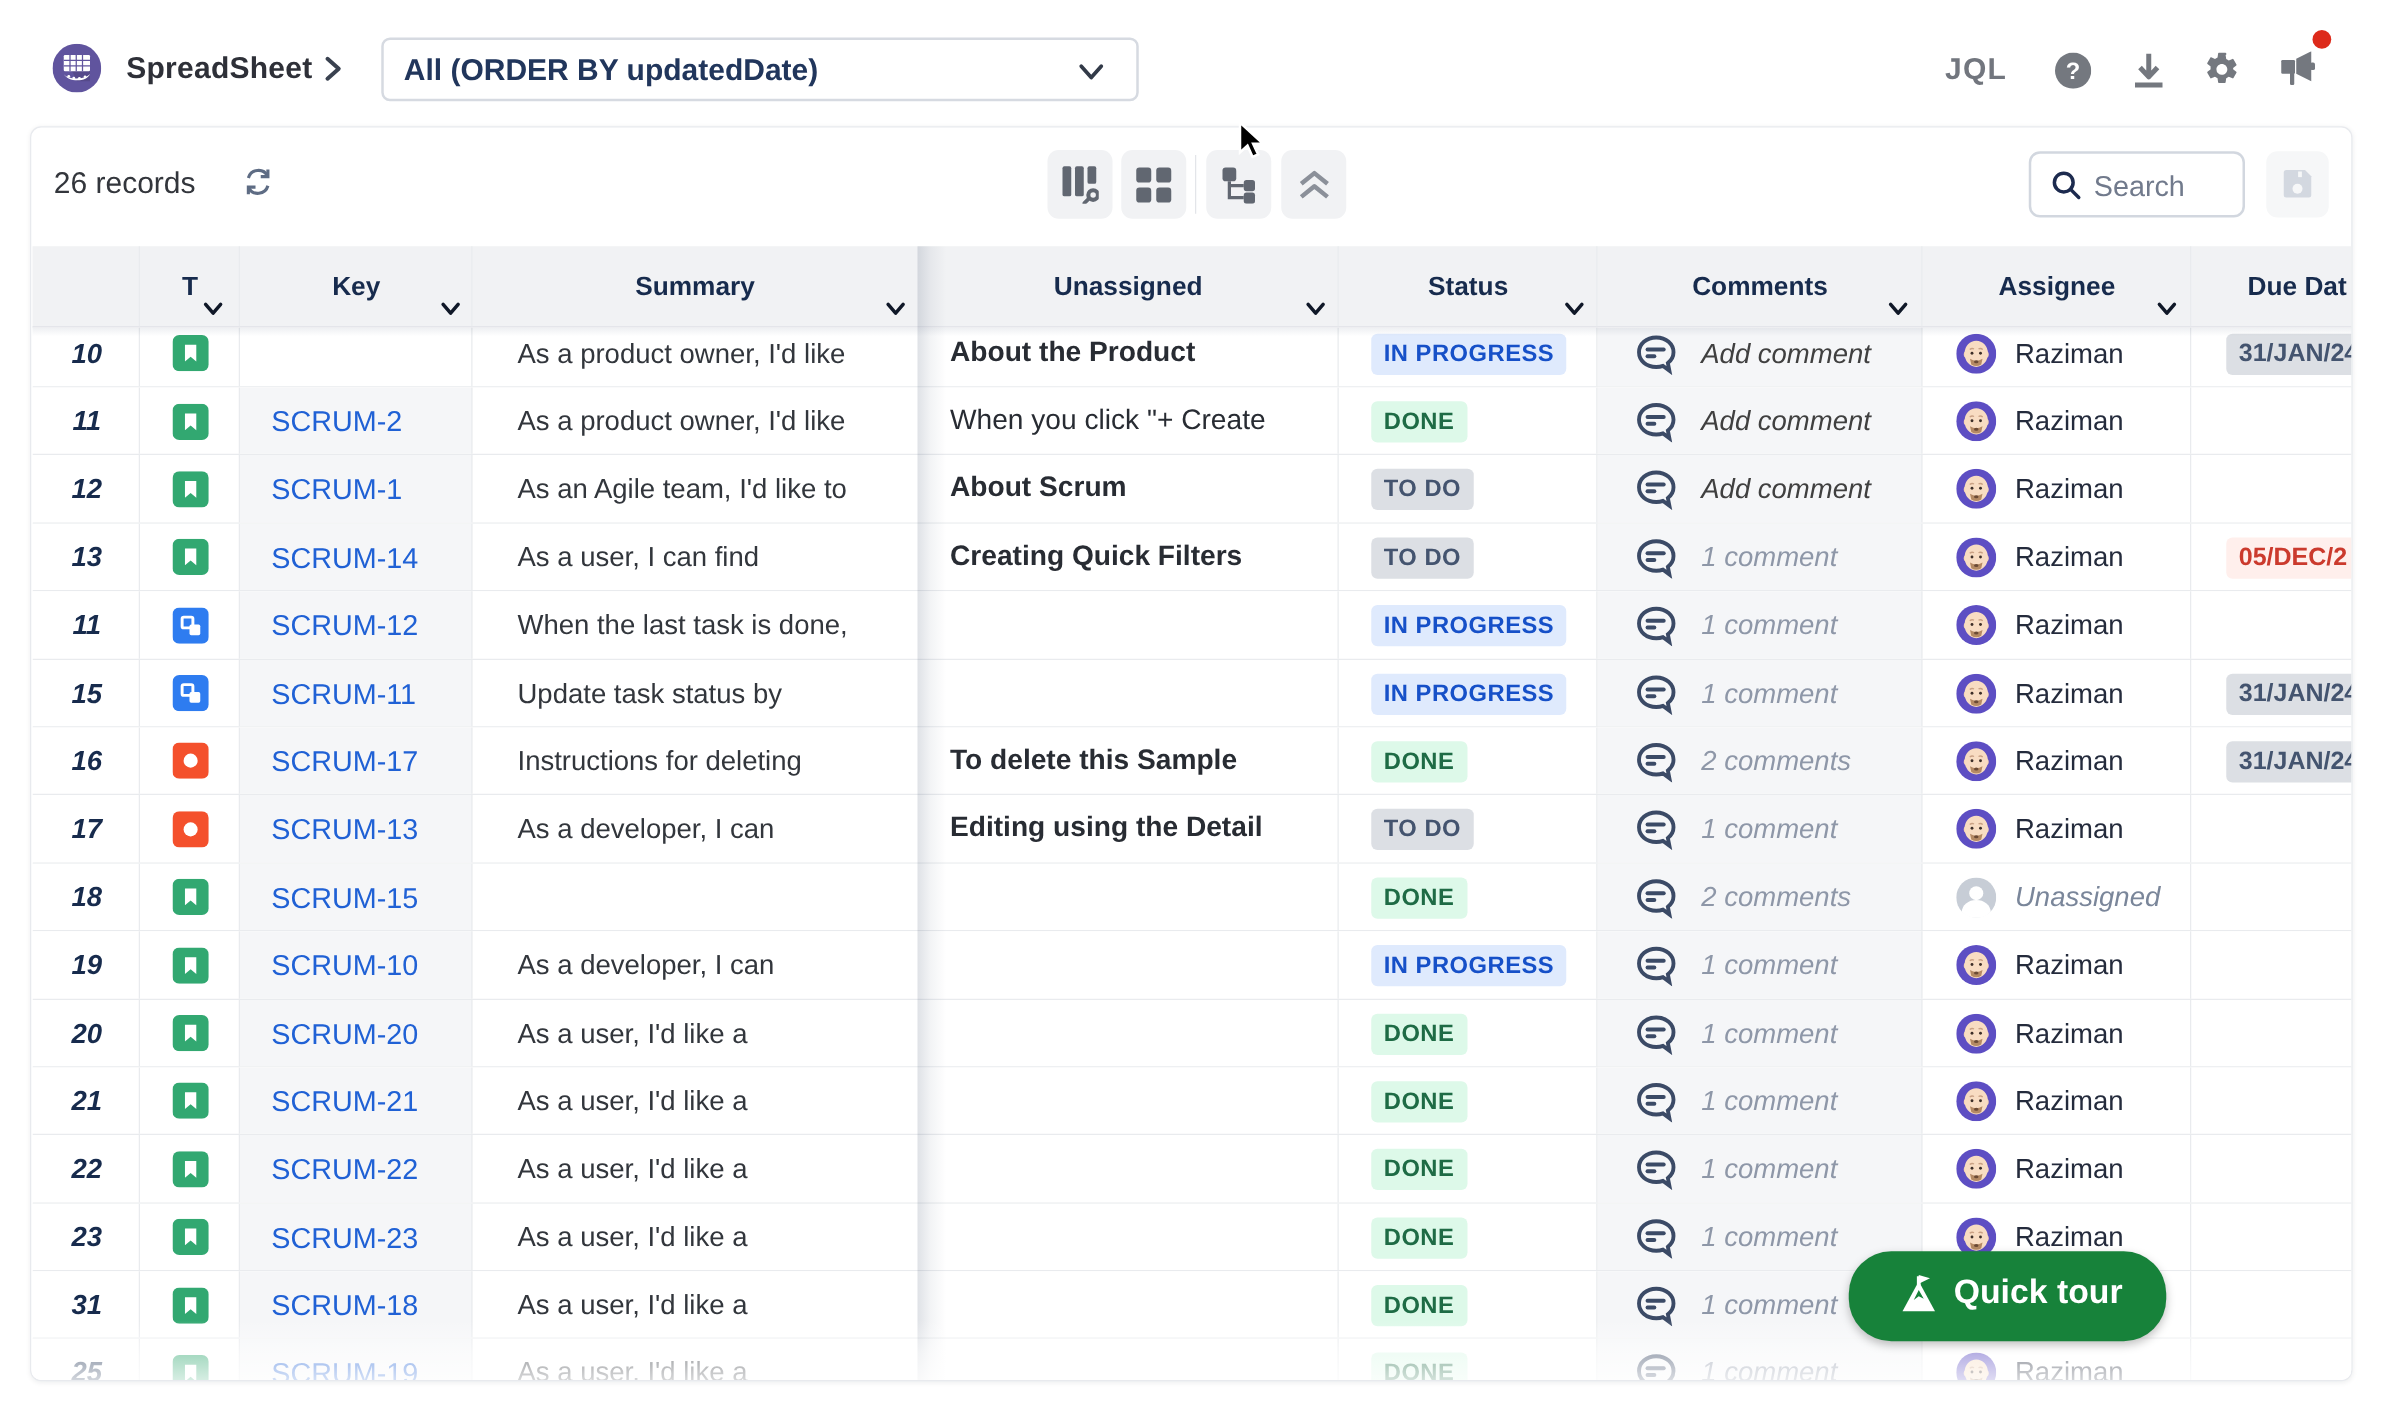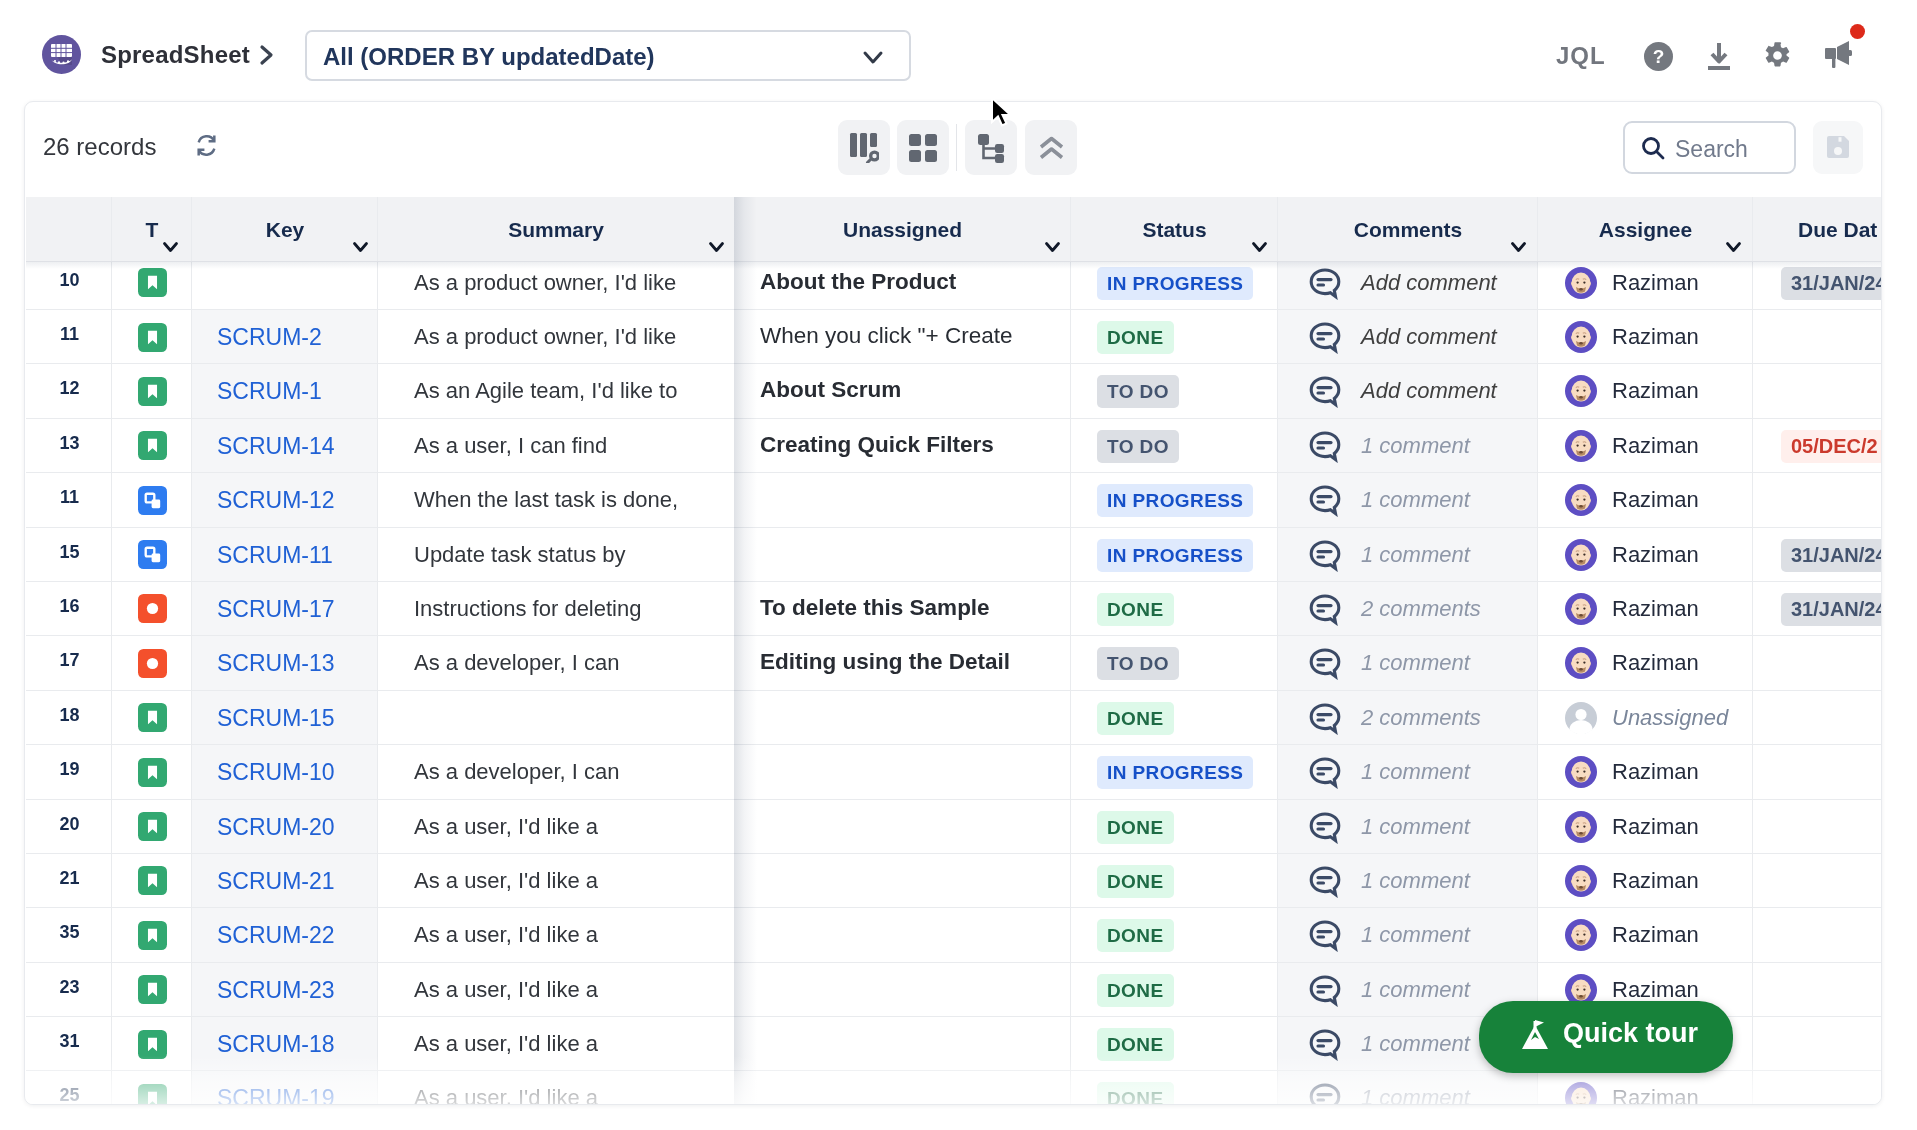--- a/index.html
+++ b/index.html
@@ -42,21 +42,21 @@
 .c0 { left:1px;   width:85px;  }
 .c1 { left:86px;  width:80px;  }
 .c2 { left:166px; width:186px; background:#f5f6f8; }
 .c3 { left:352px; width:356px; }
 .c4 { left:708px; width:337px; }
 .c5 { left:1045px; width:207px; }
 .c6 { left:1252px; width:260px; background:#f5f6f8; }
 .c7 { left:1512px; width:215px; }
 .c8 { left:1727px; width:129px; }
 .vline { position:absolute; top:0; bottom:0; width:1px; background:#e9ebee; }
-.rownum { position:absolute; left:0; right:0; top:14px; text-align:center; font-size:18px; font-weight:600; color:#172b4d; }
+.rownum { position:absolute; left:0; right:0; top:14px; text-align:center; font-size:22px; font-weight:600; color:#172b4d;font-style:italic; }
 .ticon { position:absolute; left:25.5px; top:12.5px; width:29px; height:29px; }
 .key { position:absolute; left:25px; top:14px; font-size:23px; color:#2061d5; }
 .sum { position:absolute; left:36px; top:14px; font-size:22px; color:#32363c; white-space:nowrap; }
 .desc { position:absolute; left:26px; top:13px; font-size:22.5px; font-weight:700; color:#282c33; white-space:nowrap; }
 .desc.reg { font-weight:400; }
 .badge { position:absolute; left:26px; top:11px; height:33px; line-height:33px; padding:0 10px; border-radius:5px;
   font-size:19px; font-weight:700; letter-spacing:0.4px; }
 .b-todo { background:#dcdfe4; color:#44546f; }
 .b-prog { background:#dfeafd; color:#1650c8; }
 .b-done { background:#ddf9e9; color:#1e6b45; }
@@ -866,21 +866,21 @@
         <div class="vline" style="left:85px"></div>
         <div class="vline" style="left:165px"></div>
         <div class="vline" style="left:351px"></div>
         <div class="vline" style="left:1044px"></div>
         <div class="vline" style="left:1251px"></div>
         <div class="vline" style="left:1511px"></div>
         <div class="vline" style="left:1726px"></div>
       </div>
 <div class="row">
         <div class="cell c0">
-          <div class="rownum">35</div>
+          <div class="rownum">22</div>
         </div>
         <div class="cell c1">
           <svg class="ticon" width="32" height="32" viewBox="0 0 32 32">
             <rect width="32" height="32" rx="6" fill="#32a871"></rect>
             <path d="M11 8.5 h10 v15 l-5-4.4 l-5 4.4 z" fill="#fff"></path>
           </svg>
         </div>
         <div class="cell c2">
           <span class="key">SCRUM-22</span>
         </div>

